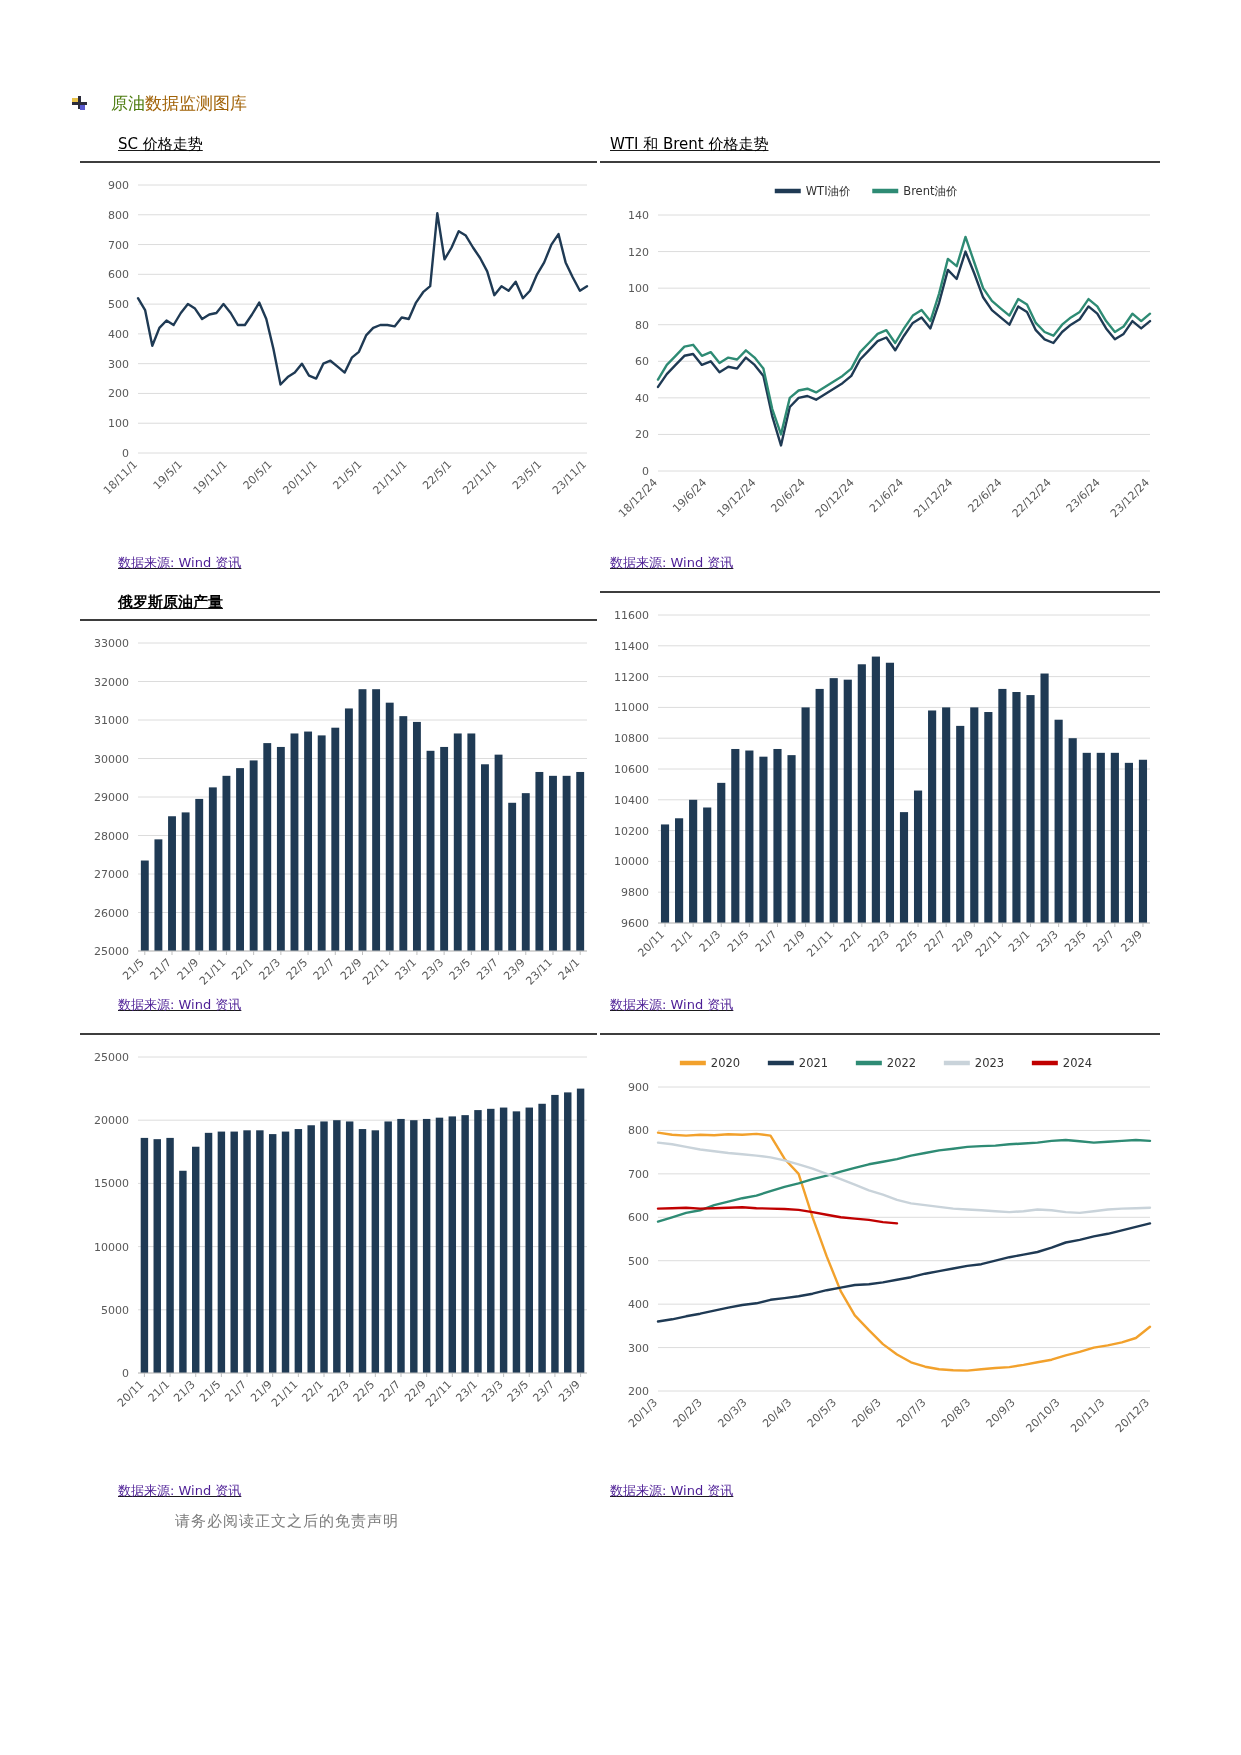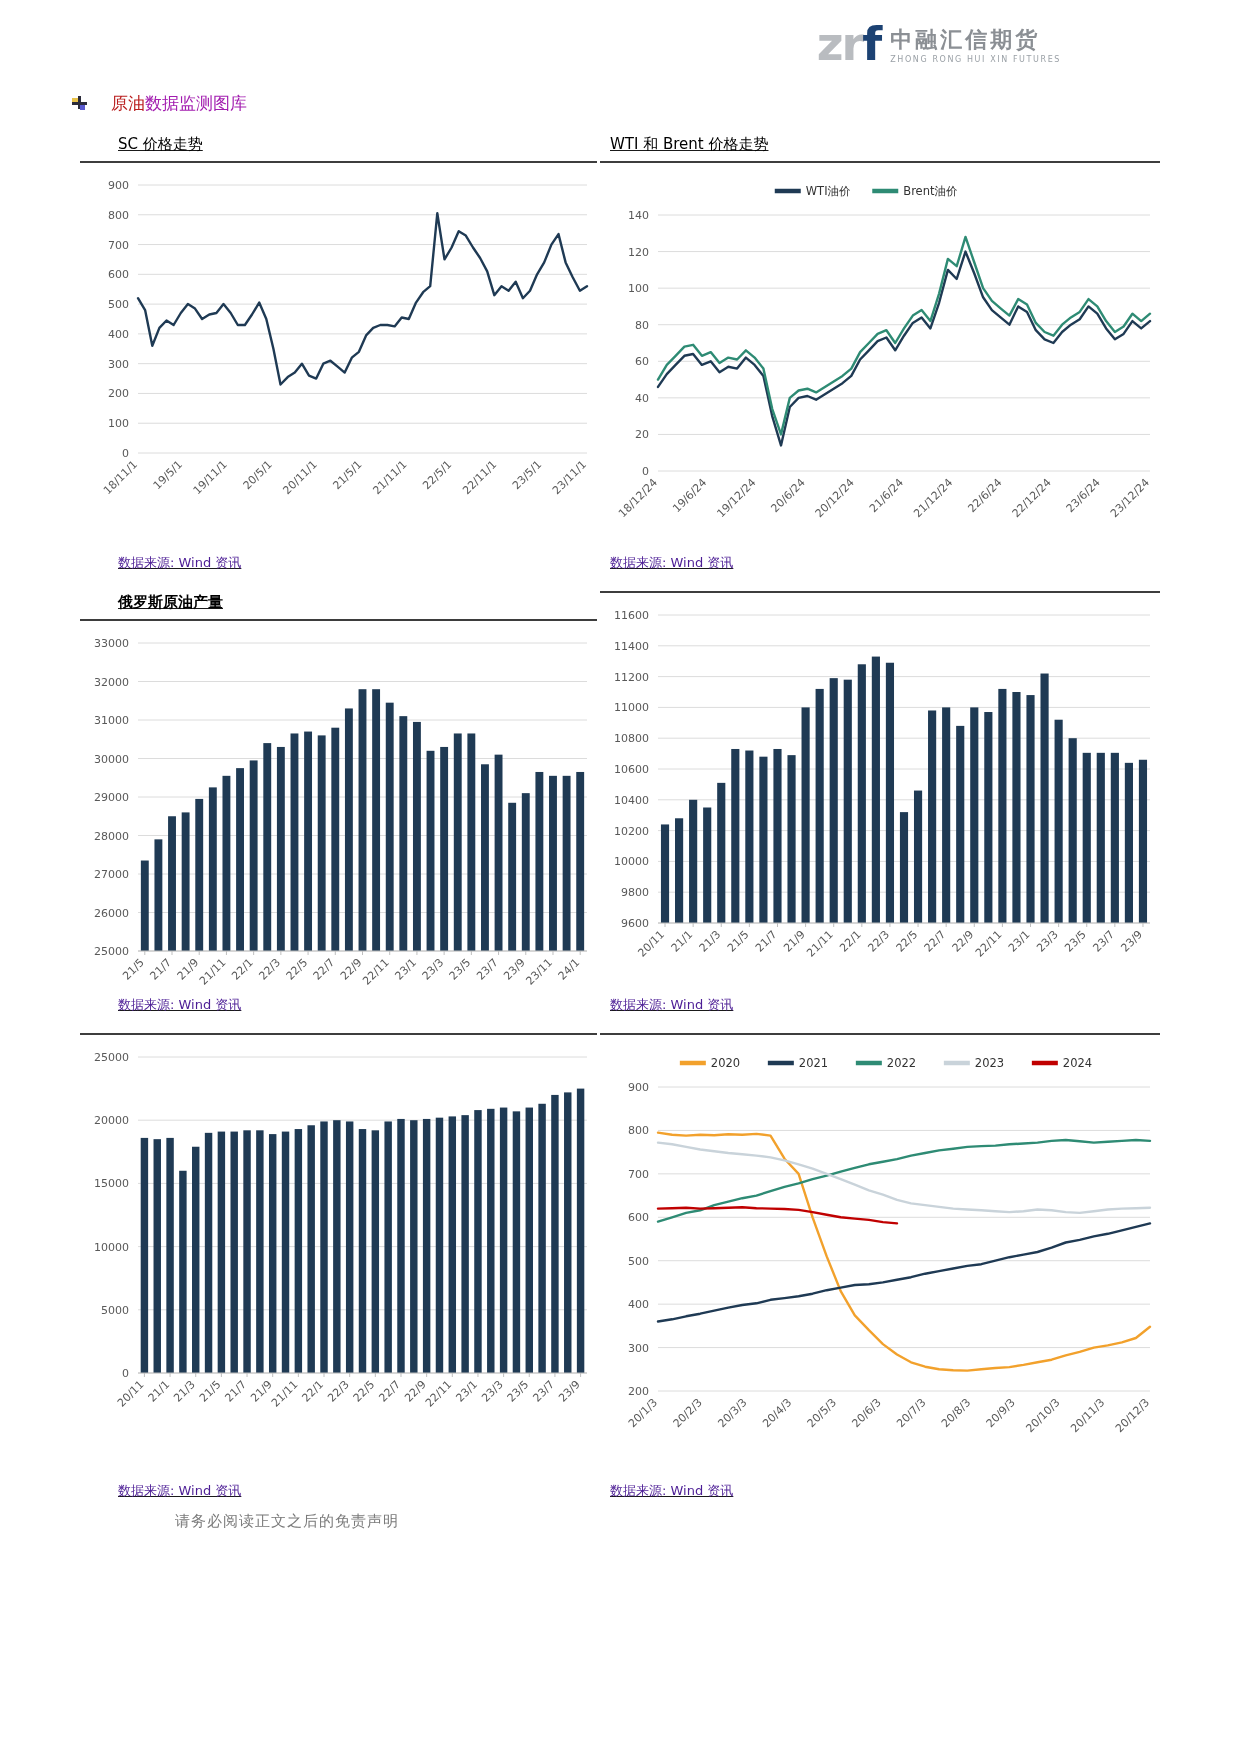--- a/index.html
+++ b/index.html
@@ -16,22 +16,22 @@
   .logo-en{font-size:8px;color:#9aa0a6;letter-spacing:1.6px;margin-top:3px;}
 
   
   .section-header{position:absolute;left:72px;top:92px;display:flex;align-items:center;gap:24px;}
   .bullet{position:relative;width:15px;height:15px;}
   .bullet .y{position:absolute;left:0;top:2px;width:7px;height:7px;background:#e8c24a;}
   .bullet .b{position:absolute;right:2px;bottom:1px;width:5px;height:5px;background:#5a5ad0;}
   .bullet .h{position:absolute;left:0;top:6px;width:15px;height:3px;background:#2b2b3a;}
   .bullet .v{position:absolute;left:6px;top:0;width:3px;height:13px;background:#2b2b3a;}
   .section-title{font-size:17px;}
-  .section-title .hl{color:#b91c1c;}
-  .section-title .rest{color:#a21caf;}
+  .section-title .hl{color:#4d7c0f;}
+  .section-title .rest{color:#a16207;}
 
   
   .grid{position:absolute;left:80px;top:126px;width:1080px;
         display:grid;grid-template-columns:517px 560px;grid-column-gap:3px;
         grid-template-rows:458px 442px 486px;}
   .cell{display:flex;flex-direction:column;text-decoration:underline;}
   .chart-title{font-size:15px;color:#000;padding-left:38px;padding-top:8px;line-height:20px;}
   .cell.right .chart-title{padding-left:10px;}
   .chart-title.bold{font-weight:bold;}
   .rule{height:0;border-top:2px solid #3d3d3d;margin-top:7px;}
@@ -42,27 +42,20 @@
   .cell.right .source{padding-left:10px;}
 
   
   .footer{position:absolute;left:175px;top:1512px;font-size:15px;color:#7a7a7a;letter-spacing:1px;}
 </style>
 </head>
 <body>
 
 <div class="page">
 
-  <div class="logo">
-    <div class="logo-zrf"><span class="zr">zr</span><span class="f">f</span></div>
-    <div class="logo-right">
-      <div class="logo-cn">中融汇信期货</div>
-      <div class="logo-en">ZHONG RONG HUI XIN FUTURES</div>
-    </div>
-  </div>
 
   <div class="section-header">
     <div class="bullet">
       <div class="y"></div>
         <div class="h"></div>
         <div class="v"></div>
         <div class="b"></div>
     </div>
     <div class="section-title">
       <span class="hl">原油</span><span class="rest">数据监测图库</span>

